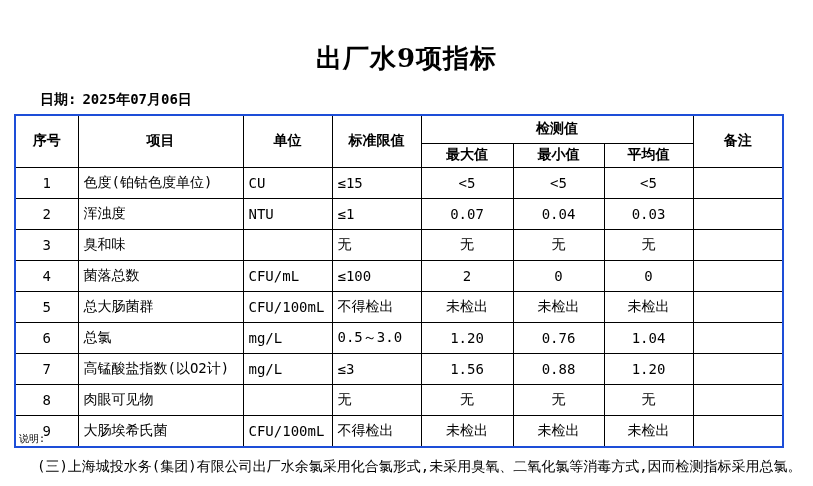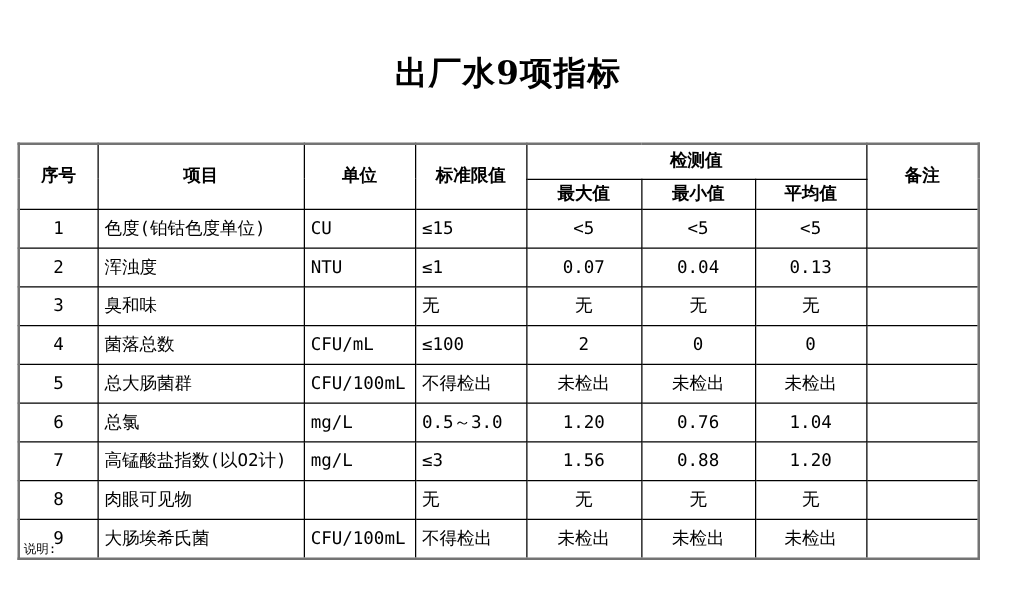--- a/index.html
+++ b/index.html
@@ -24,21 +24,21 @@
     font-size: 14px; font-weight: bold;
     white-space: nowrap;
   }
   .date-line .date-value { margin-left: 6px; }
 
   table.indicators {
     position: absolute; top: 78px; left: 14px;
     width: 768px;
     border-collapse: collapse;
     table-layout: fixed;
-    border: 2px solid #737373;
+    border: 2px solid #1d4ed8;
   }
   table.indicators th, table.indicators td {
     border: 1px solid #000000;
     font-size: 14px;
     vertical-align: middle;
     overflow: hidden;
     white-space: nowrap;
   }
   table.indicators th {
     font-weight: bold;
@@ -63,20 +63,23 @@
     white-space: nowrap;
   }
 </style>
 </head>
 <body>
 
 <div class="page">
 
   <div class="title">出厂水9项指标</div>
 
+  <div class="date-line">
+    <span class="date-label">日期:</span><span class="date-value">2025年07月06日</span>
+  </div>
 
   <table class="indicators">
     <colgroup>
       <col style="width:63px">
       <col style="width:165px">
       <col style="width:89px">
       <col style="width:89px">
       <col style="width:92px">
       <col style="width:91px">
       <col style="width:89px">
@@ -108,21 +111,21 @@
           <td class="col-avg">&lt;5</td>
           <td class="col-remark"></td>
         </tr>
         <tr>
           <td class="col-no">2</td>
           <td class="col-item">浑浊度</td>
           <td class="col-unit">NTU</td>
           <td class="col-limit">≤1</td>
           <td class="col-max">0.07</td>
           <td class="col-min">0.04</td>
-          <td class="col-avg">0.13</td>
+          <td class="col-avg">0.03</td>
           <td class="col-remark"></td>
         </tr>
         <tr>
           <td class="col-no">3</td>
           <td class="col-item">臭和味</td>
           <td class="col-unit"></td>
           <td class="col-limit">无</td>
           <td class="col-max">无</td>
           <td class="col-min">无</td>
           <td class="col-avg">无</td>
@@ -187,15 +190,16 @@
           <td class="col-min">未检出</td>
           <td class="col-avg">未检出</td>
           <td class="col-remark"></td>
         </tr>
       </tbody>
   </table>
 
   <div class="notes-label">说明:</div>
 
   <div class="notes">
+    <div>(三)上海城投水务(集团)有限公司出厂水余氯采用化合氯形式,未采用臭氧、二氧化氯等消毒方式,因而检测指标采用总氯。</div>
   </div>
 
 </div>
 
 </body></html>

